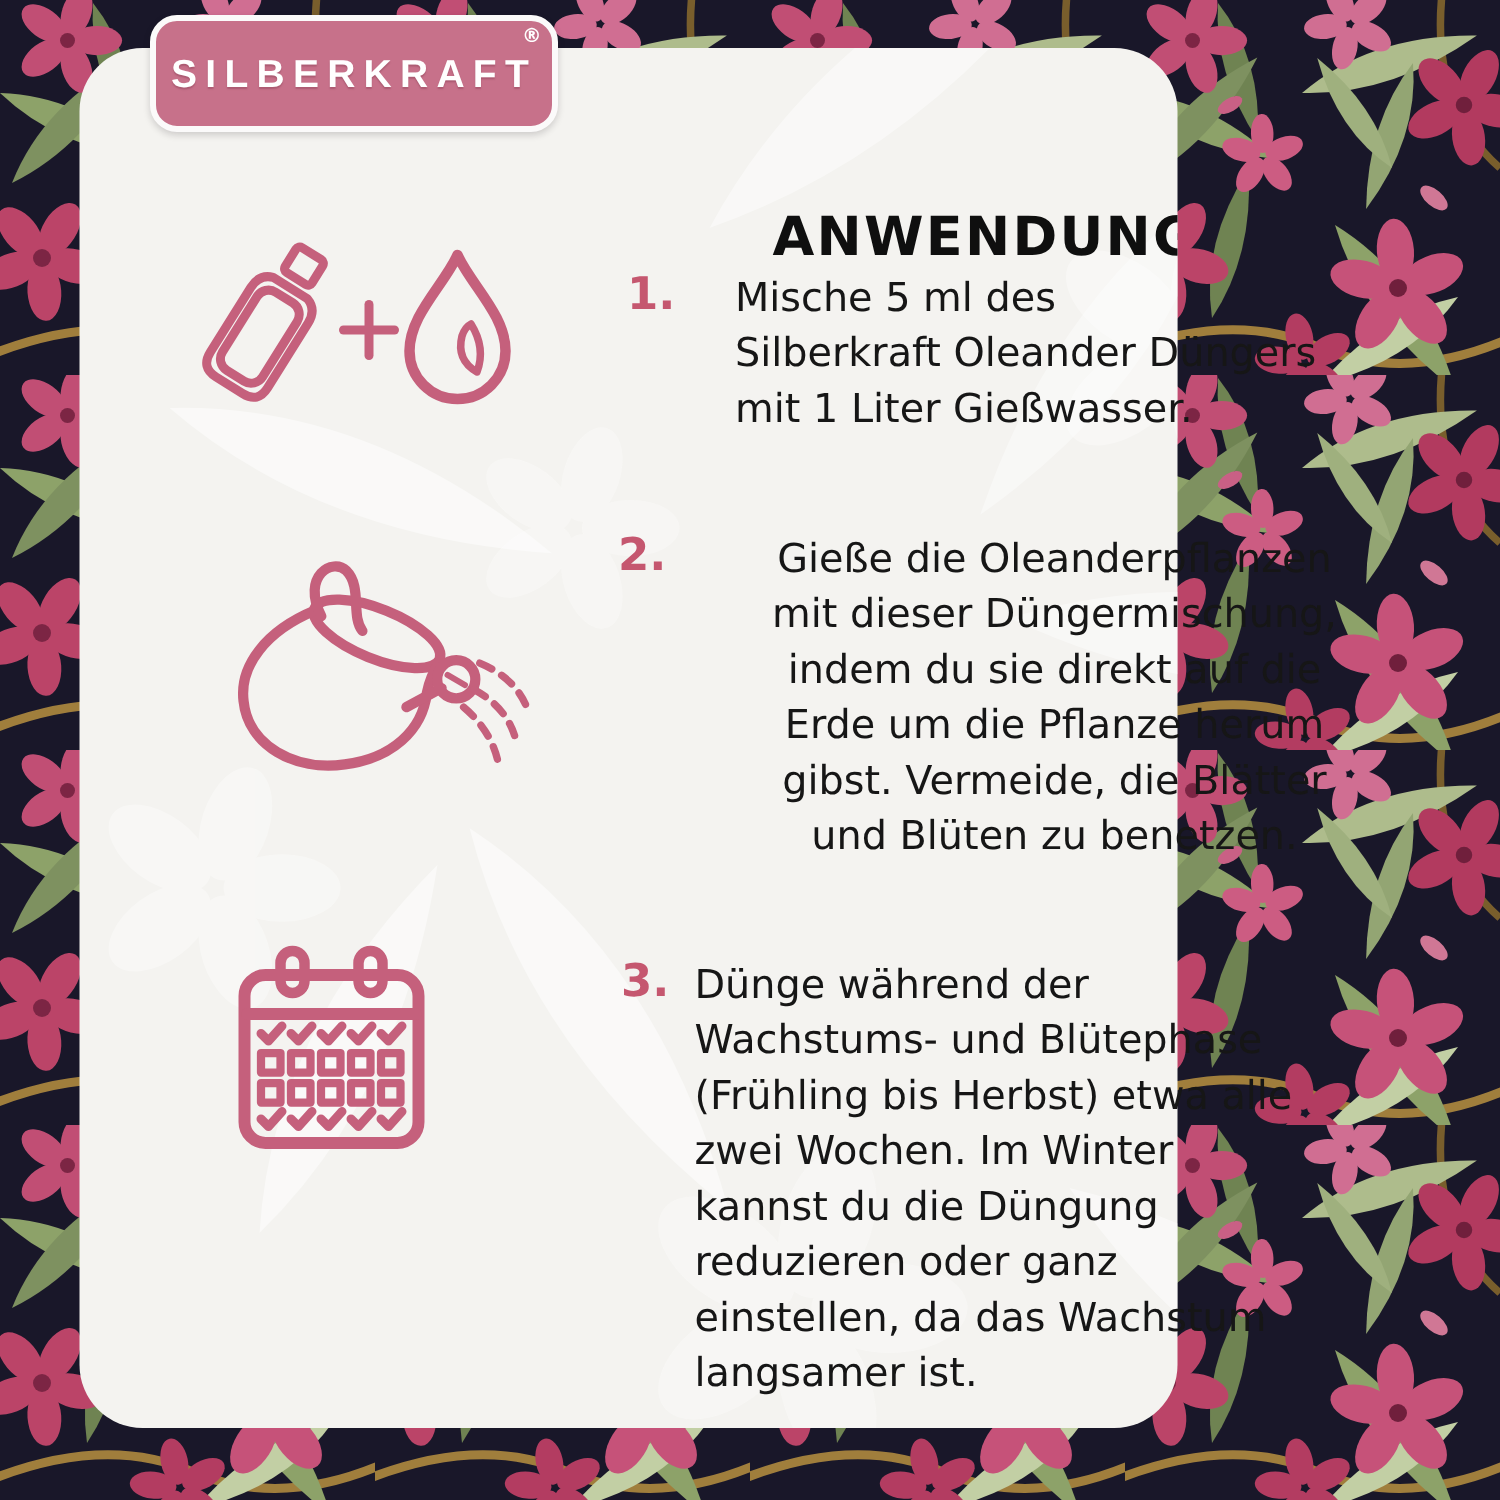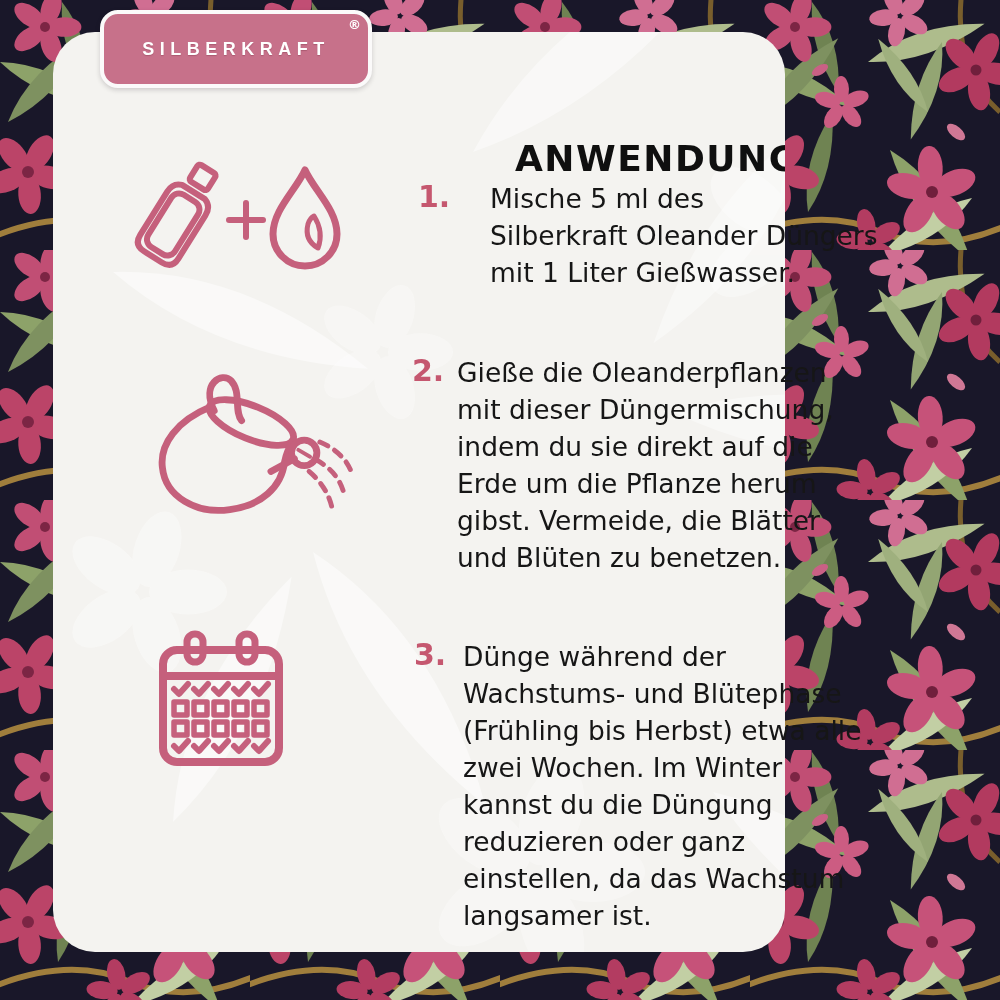--- a/index.html
+++ b/index.html
@@ -2,27 +2,27 @@
 <html><head>
 <meta charset="utf-8">
 <style>
   html,body{margin:0;padding:0;}
   body{width:1000px;height:1000px;font-family:"DejaVu Sans","Liberation Sans",sans-serif;}
   .canvas{position:relative;width:1000px;height:1000px;overflow:hidden;background:#191729;}
   .floral-bg{position:absolute;left:0;top:0;width:1000px;height:1000px;display:block;}
   .panel{position:absolute;left:53px;top:32px;width:732px;height:920px;background:#f4f3f0;border-radius:42px;overflow:hidden;}
   .watermark{position:absolute;left:0;top:0;width:895px;height:920px;display:block;pointer-events:none;}
   .logo{position:absolute;left:100px;top:10px;width:272px;height:78px;background:#c7718a;border:4px solid #fbfafa;border-radius:18px;box-sizing:border-box;display:flex;align-items:center;justify-content:center;box-shadow:0 2px 5px rgba(30,20,30,.18);}
-  .logo-text{color:#ffffff;font-weight:bold;font-size:18px;letter-spacing:5.5px;font-family:"Liberation Sans",sans-serif;text-shadow:0 1px 1px rgba(120,50,70,.35);}
+  .logo-text{color:#ffffff;font-weight:bold;font-size:26px;letter-spacing:5.5px;font-family:"Liberation Sans",sans-serif;text-shadow:0 1px 1px rgba(120,50,70,.35);}
   .logo-reg{position:absolute;top:3px;right:7px;color:#ffffff;font-size:13px;font-weight:bold;}
   .heading{position:absolute;left:462px;top:106px;font-size:36px;font-weight:bold;letter-spacing:1.5px;color:#0f0f0f;font-family:"DejaVu Sans",sans-serif;}
   .step-num{position:absolute;font-size:30px;font-weight:bold;color:#c5576f;font-family:"DejaVu Sans",sans-serif;}
   .step-text{position:absolute;width:470px;font-size:26.5px;line-height:37px;color:#161616;white-space:pre-line;font-family:"DejaVu Sans",sans-serif;}
   #num1{left:418px;top:179px;} #txt1{left:462px;top:180px;margin-left:28px;}
-  #num2{left:412px;top:353px;} #txt2{left:457px;top:354px;}
+  #num2{left:412px;top:353px;} #txt2{left:468px;top:354px;text-align:center;}
   #num3{left:414px;top:637px;} #txt3{left:463px;top:638px;}
   .icon{position:absolute;}
   #icon1{left:128px;top:148px;}
   #icon2{left:136px;top:370px;}
   #icon3{left:157px;top:630px;}
   .stroke{fill:none;stroke:#c5607c;stroke-linecap:round;stroke-linejoin:round;}
 </style>
 </head>
 <body>
 

